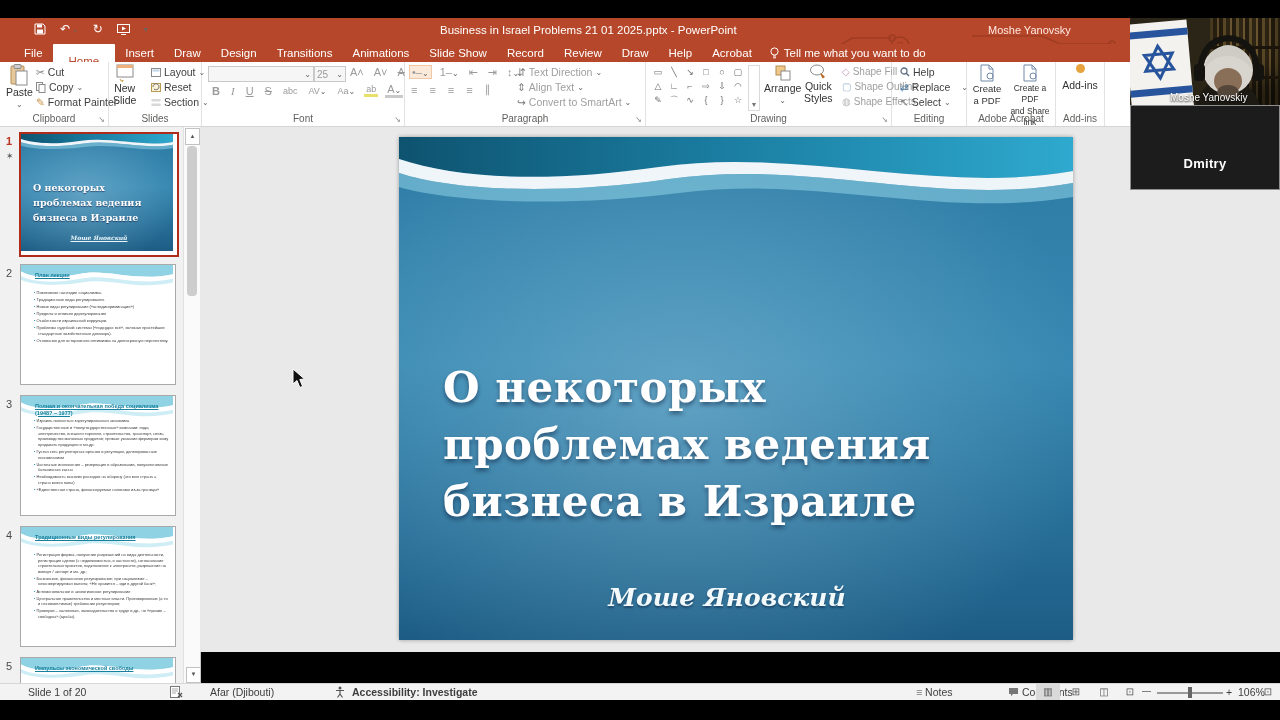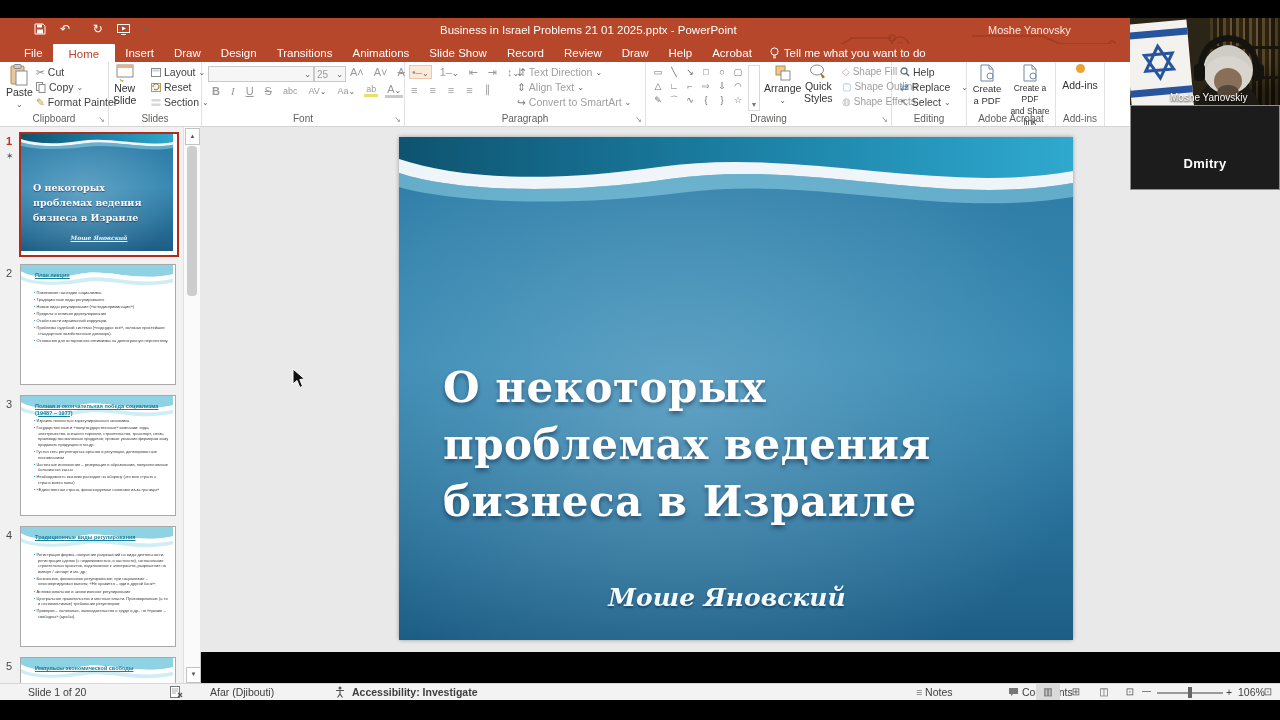--- a/index.html
+++ b/index.html
@@ -17,21 +17,21 @@
   .qat .g{display:flex;align-items:center;gap:2px;cursor:default;}
   .qat .chev{font-size:8px;opacity:.9;}
   .doc-title{position:absolute;left:440px;top:6px;font-size:11.5px;color:#fff;white-space:nowrap;}
   .account{position:absolute;left:988px;top:6px;font-size:11px;color:#ffe9e2;}
   .circuit{position:absolute;left:742px;top:2px;opacity:.45;}
 
   
   .tabsrow{position:absolute;left:0;top:44px;width:1280px;height:18px;background:#B7472A;display:flex;align-items:stretch;}
   .tabsrow .pad{width:14px;}
   .rtab{color:#fff;font-size:11.5px;line-height:18px;padding:0 10px;white-space:nowrap;}
-  .rtab.sel{background:#fff;color:#B7472A;border-radius:1px 1px 0 0;padding:1px 16px;}
+  .rtab.sel{background:#fff;color:#B7472A;border-radius:1px 1px 0 0;padding:8px 16px;}
   .tellme{display:flex;align-items:center;gap:5px;color:#fff;font-size:11.5px;margin-left:8px;white-space:nowrap;text-align:center;}
 
   
   .ribbon{position:absolute;left:0;top:62px;width:1280px;height:64px;background:#fff;display:flex;font-size:10.5px;color:#444;}
   .rib-sep{position:absolute;left:0;top:126px;width:1280px;height:1px;background:#d5d5d5;}
   .group{position:relative;height:64px;border-right:1px solid #e2e2e2;flex:0 0 auto;}
   .glabel{position:absolute;bottom:2px;left:0;right:0;text-align:center;font-size:10px;color:#605f5d;}
   .launcher{position:absolute;bottom:2px;right:3px;font-size:8px;color:#8a8a8a;}
   .bigbtn{position:absolute;top:2px;display:flex;flex-direction:column;align-items:center;gap:1px;font-size:10.5px;color:#333;text-align:center;line-height:11px;}
   .chev{font-size:8px;color:#666;}

